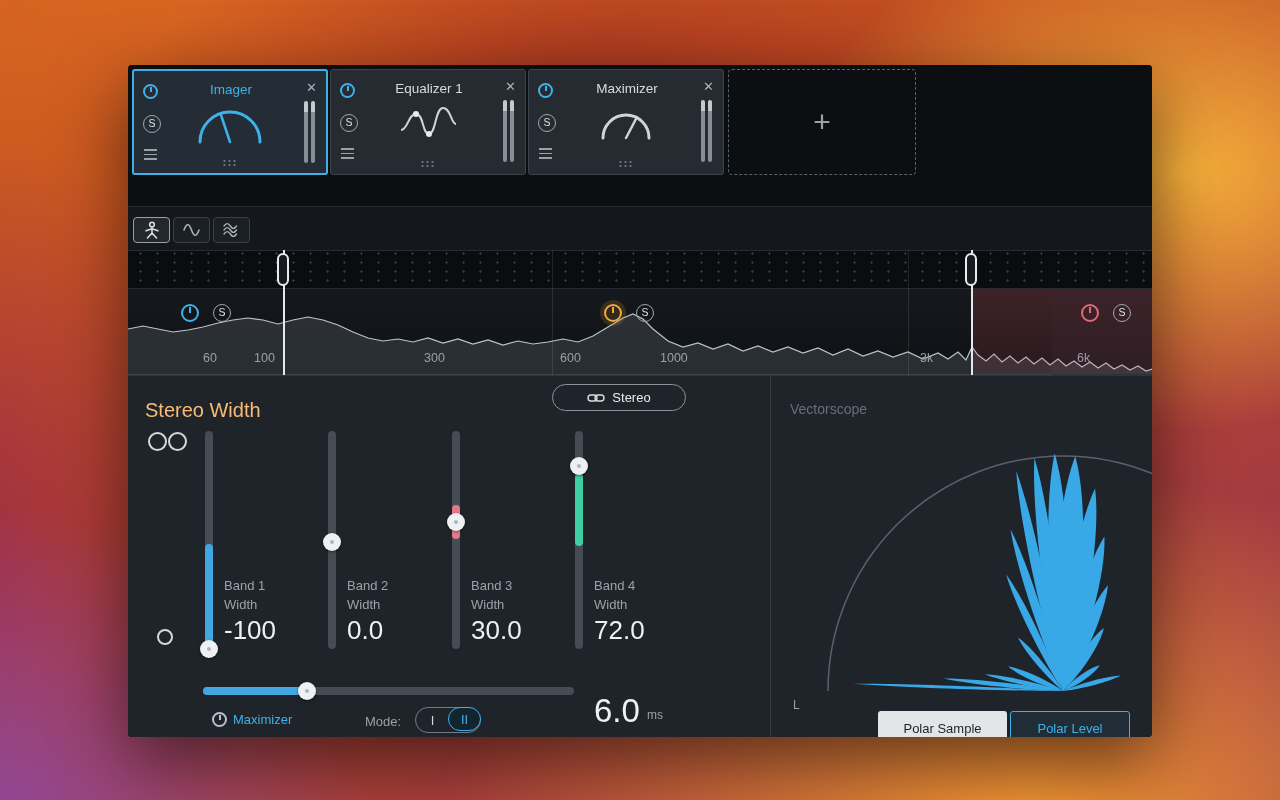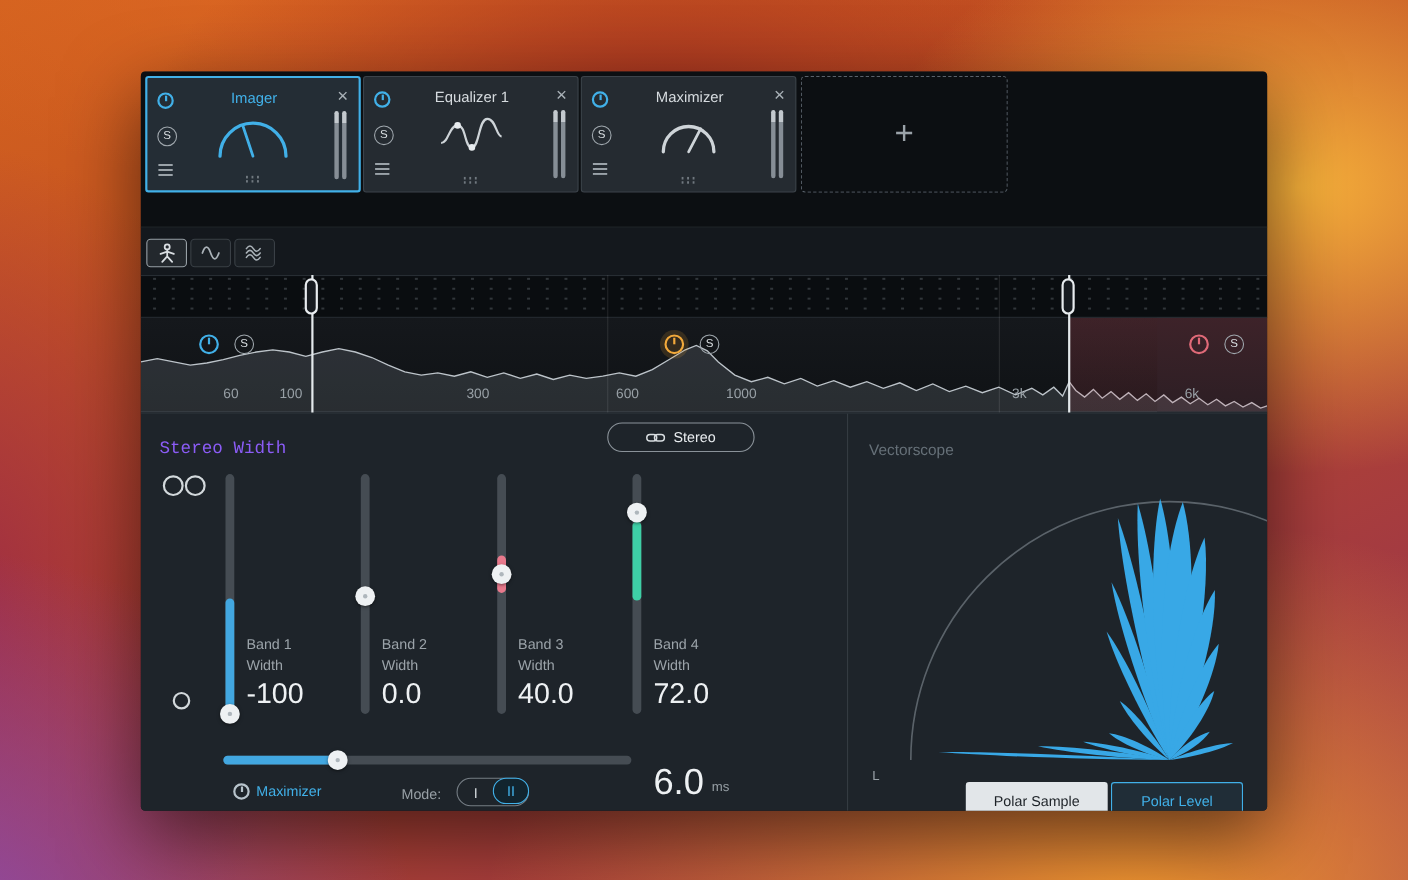--- a/index.html
+++ b/index.html
@@ -78,21 +78,21 @@
   .freq { position:absolute; top:62px; font-size:12.5px; color:#98a0a6; }
   .xline { position:absolute; top:185px; width:2px; height:125px; background:#e4e9ec; z-index:5; }
   .xline.faint { width:1px; background:rgba(255,255,255,.10); }
   .xhandle { position:absolute; top:188px; width:12px; height:33px; border:2px solid #e8ecef;
     border-radius:6px; background:#171b20; z-index:6; }
   .bandchip { z-index:6; }
 
   
   .lower { position:absolute; left:0; top:310px; width:1024px; height:362px;
     background:#1e242a; border-top:1px solid #2d343a; }
-  .sec-title { position:absolute; font-size:16px; color:#8b5cf6;font-family:Liberation Mono, monospace; }
+  .sec-title { position:absolute; font-size:20px; color:#fdba74; }
   .pill { position:absolute; width:134px; height:27px; border:1px solid #8a9299;
     border-radius:14px; display:flex; align-items:center; justify-content:center;
     gap:7px; color:#e8ecef; font-size:13px; }
   .vslider { position:absolute; top:55px; width:18px; height:218px; }
   .vtrack { position:absolute; left:5px; top:0; width:8px; height:100%;
     background:#454c53; border-radius:4px; }
   .vfill { position:absolute; left:5px; width:8px; border-radius:4px; }
   .vknob { position:absolute; left:0; width:18px; height:18px; background:#eef1f3;
     border-radius:50%; box-shadow:0 1px 3px rgba(0,0,0,.5); }
   .vknob::after { content:""; position:absolute; left:50%; top:50%; width:4px; height:4px;
@@ -310,21 +310,21 @@
       <div class="bname" style="left:96px;top:202px">Band 1</div>
       <div class="bparam" style="left:96px;top:221px">Width</div>
       <div class="bval" style="left:96px;top:239px">-100</div>
 
       <div class="bname" style="left:219px;top:202px">Band 2</div>
       <div class="bparam" style="left:219px;top:221px">Width</div>
       <div class="bval" style="left:219px;top:239px">0.0</div>
 
       <div class="bname" style="left:343px;top:202px">Band 3</div>
       <div class="bparam" style="left:343px;top:221px">Width</div>
-      <div class="bval" style="left:343px;top:239px">40.0</div>
+      <div class="bval" style="left:343px;top:239px">30.0</div>
 
       <div class="bname" style="left:466px;top:202px">Band 4</div>
       <div class="bparam" style="left:466px;top:221px">Width</div>
       <div class="bval" style="left:466px;top:239px">72.0</div>
 
       <div class="hslider" style="left:75px;top:307px">
         <span class="htrack"></span>
         <span class="hfill" style="width:104px"></span>
         <span class="hknob" style="left:95px"></span>
       </div>

